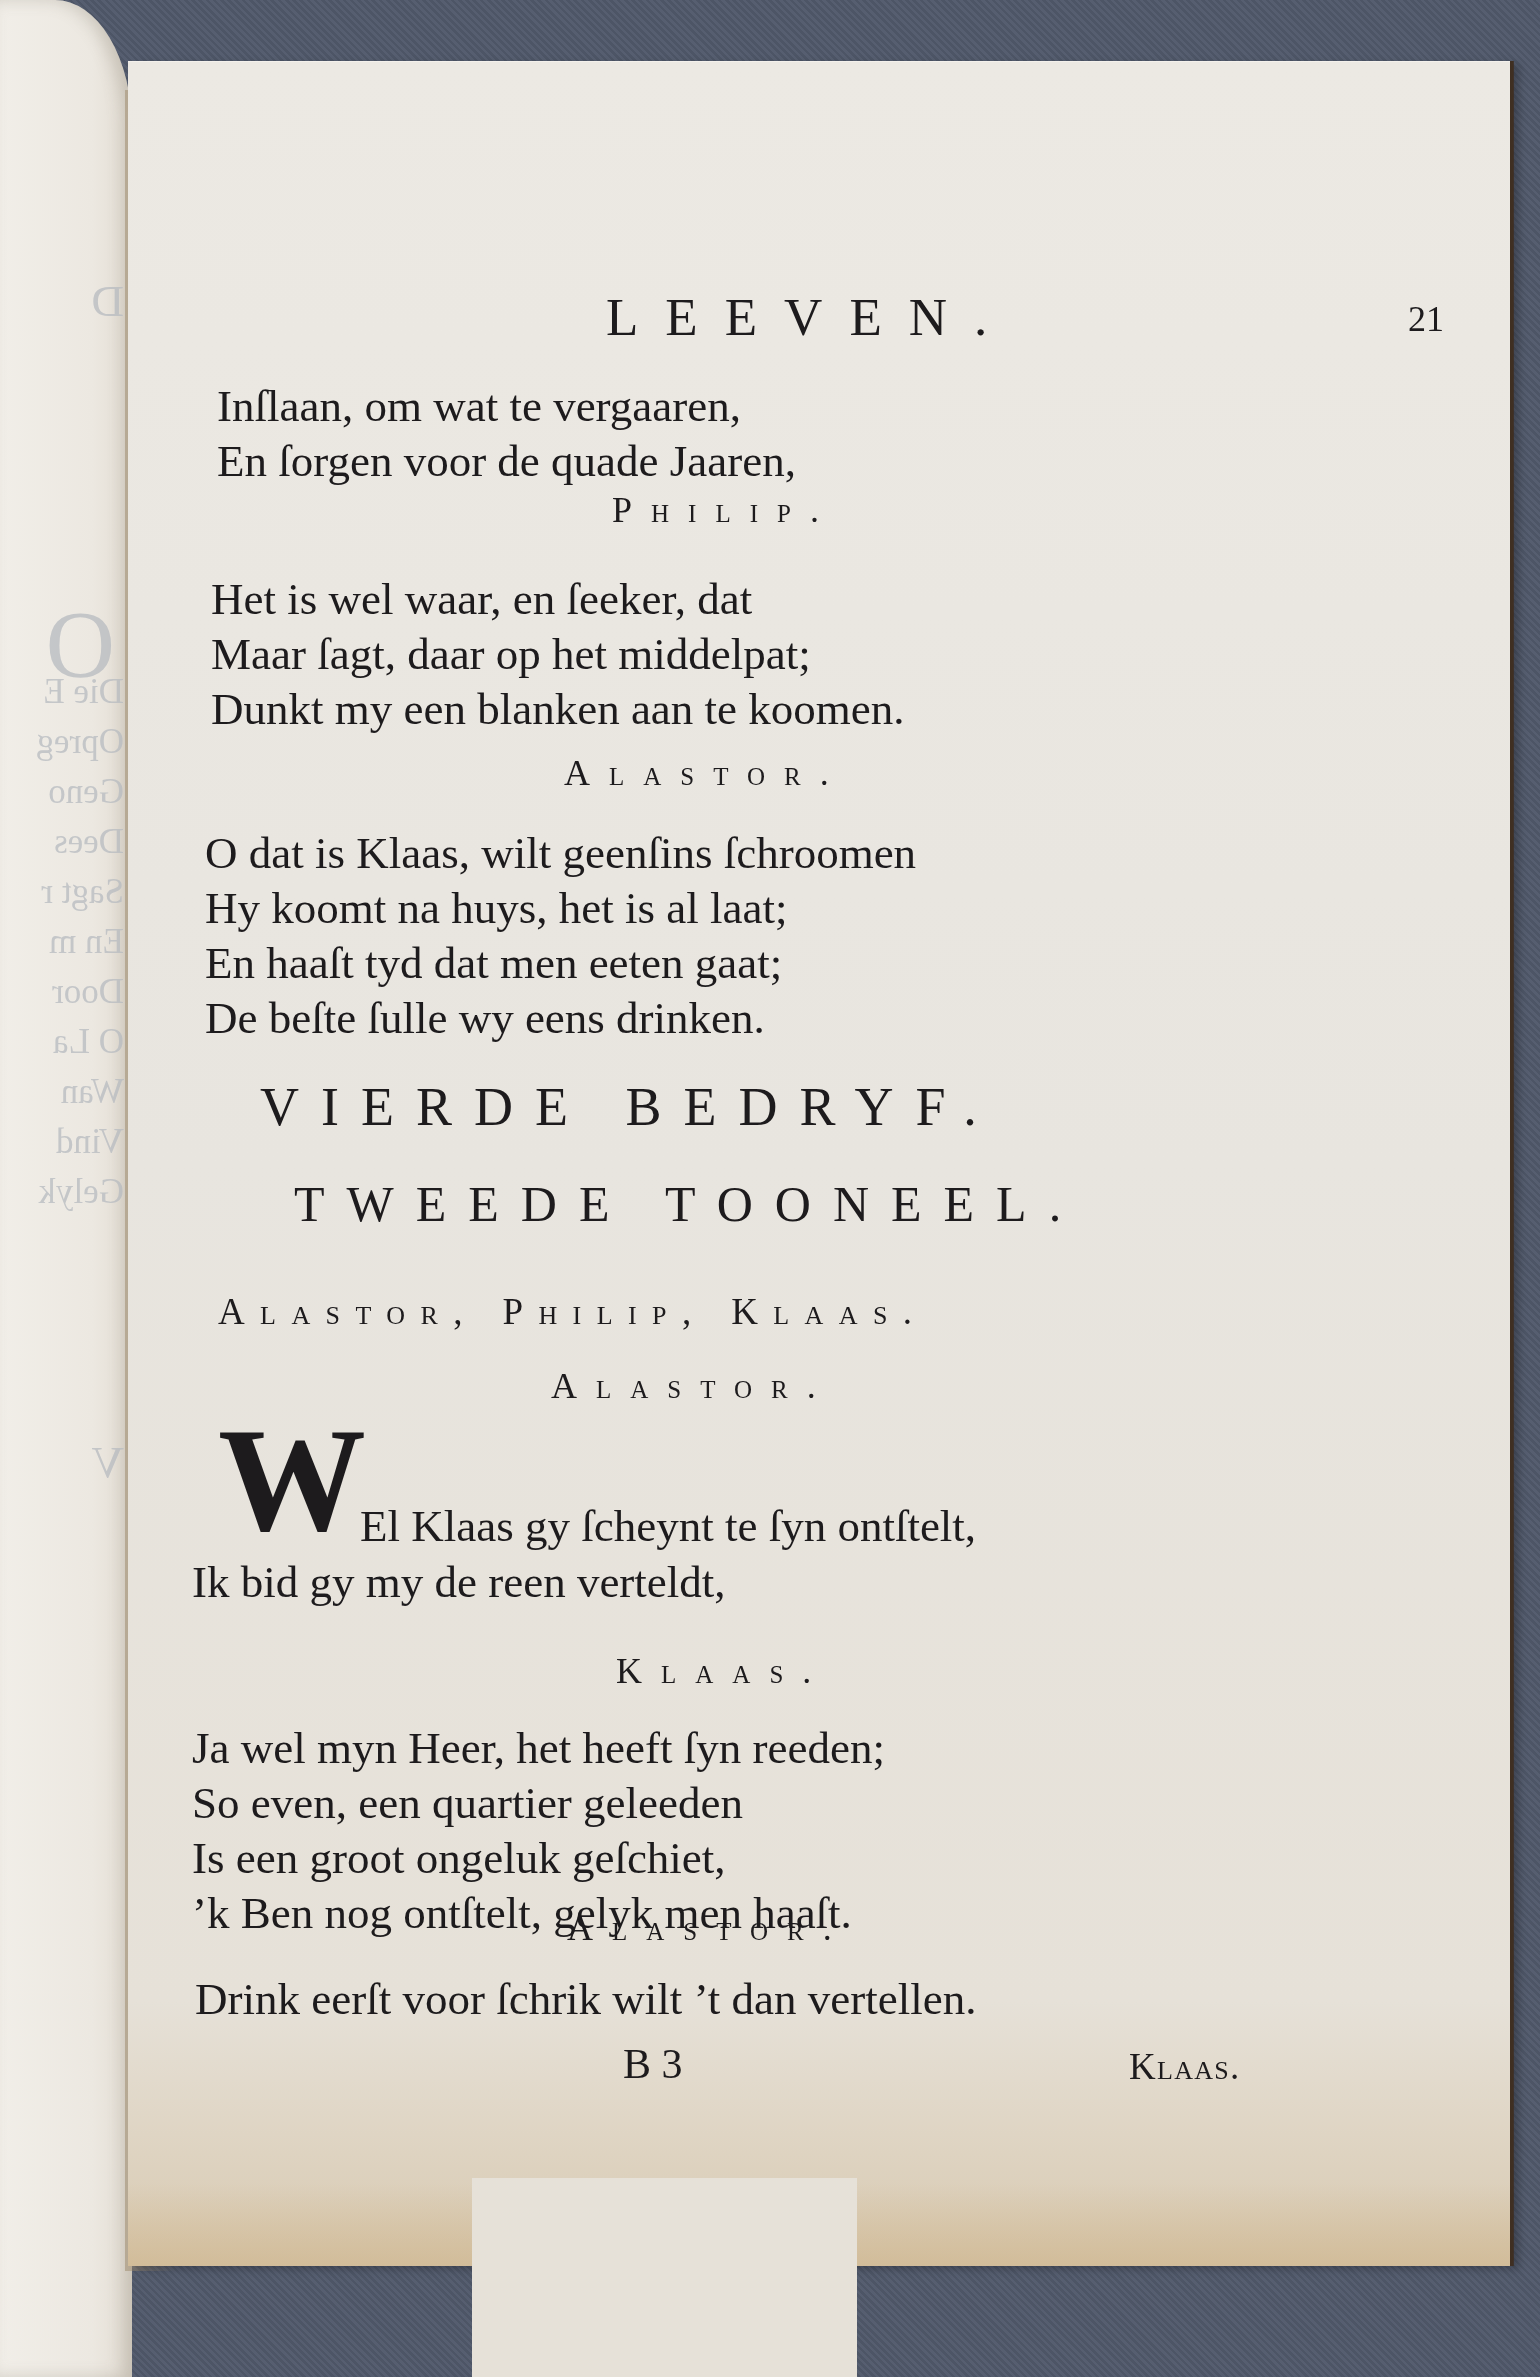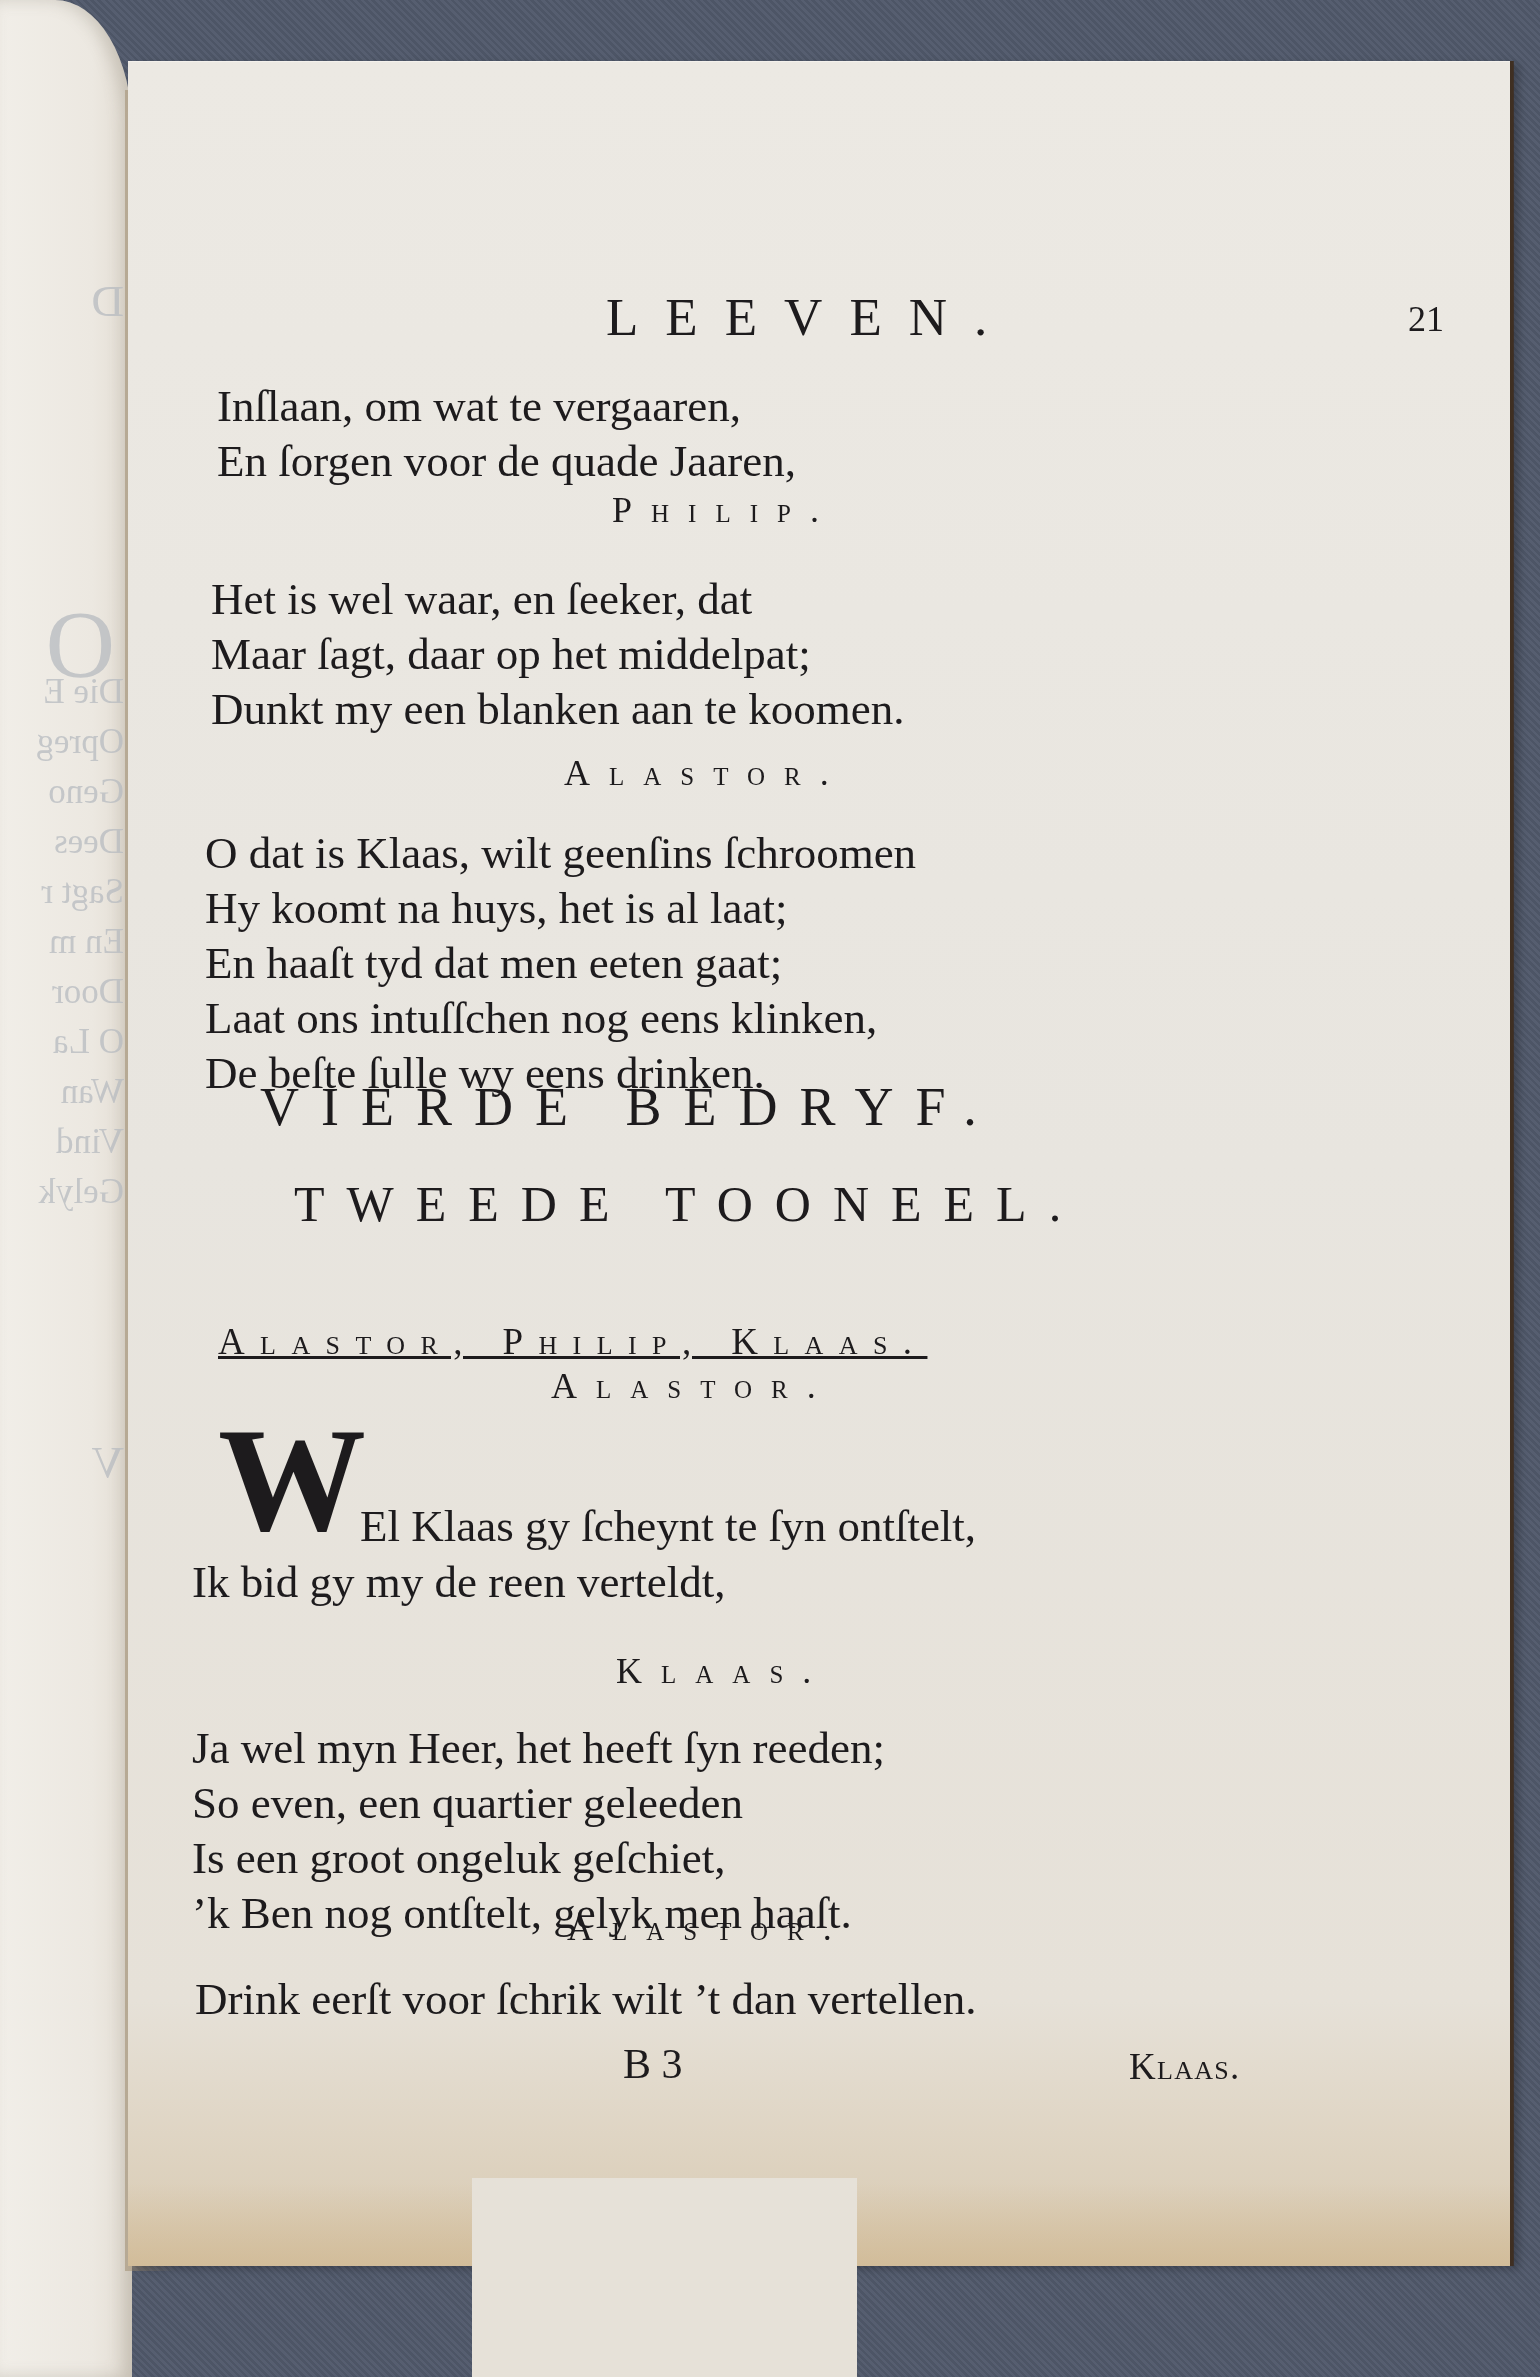--- a/index.html
+++ b/index.html
@@ -86,29 +86,28 @@
     <div>Maar ſagt, daar op het middelpat;</div>
     <div>Dunkt my een blanken aan te koomen.</div>
   </div>
 
   <div class="text speaker" style="top:680px; left:436px;">Alastor.</div>
 
   <div class="text verse" style="top:754px; left:77px;">
     <div>O dat is Klaas, wilt geenſins ſchroomen</div>
     <div>Hy koomt na huys, het is al laat;</div>
     <div>En haaſt tyd dat men eeten gaat;</div>
-    <div>Laat ons intuſſchen nog eens klinken,</div>
     <div>De beſte ſulle wy eens drinken.</div>
   </div>
 
   <div class="text act" style="top:1004px; left:132px;">VIERDE BEDRYF.</div>
 
   <div class="text scene" style="top:1103px; left:166px;">TWEEDE TOONEEL.</div>
 
-  <div class="text cast" style="top:1248px; left:90px;text-decoration:underline;">Alastor, Philip, Klaas.</div>
+  <div class="text cast" style="top:1218px; left:90px;">Alastor, Philip, Klaas.</div>
 
   <div class="text speaker" style="top:1293px; left:423px;">Alastor.</div>
 
   <div class="text dropcap" style="top:1334px; left:90px;">W</div>
   <div class="text verse" style="top:1427px; left:232px;">El Klaas gy ſcheynt te ſyn ontſtelt,</div>
   <div class="text verse" style="top:1483px; left:64px;">Ik bid gy my de reen verteldt,</div>
 
   <div class="text speaker" style="top:1578px; left:488px;">Klaas.</div>
 
   <div class="text verse" style="top:1649px; left:64px;">

